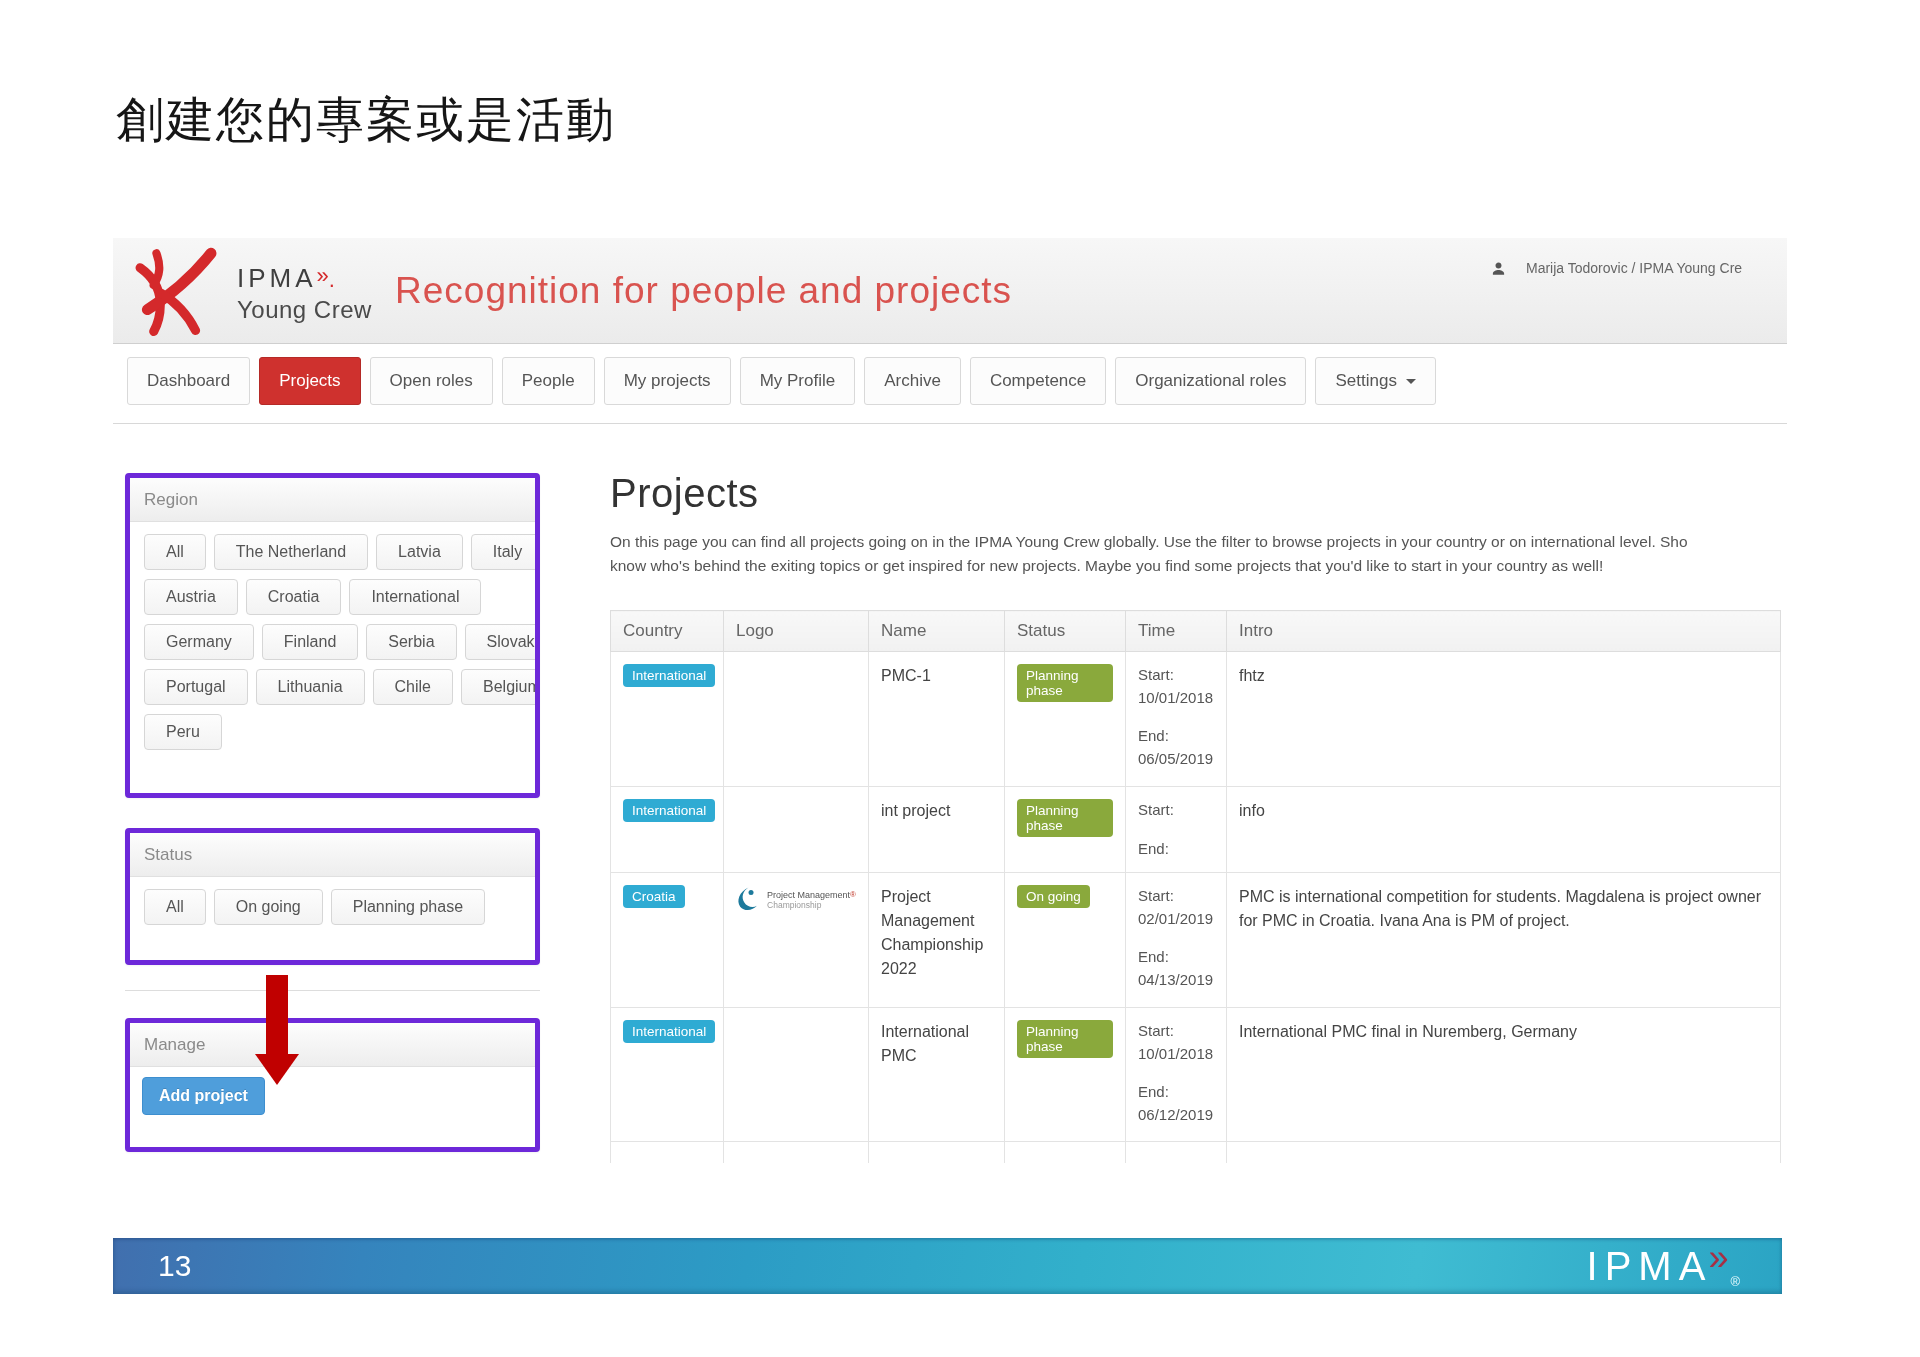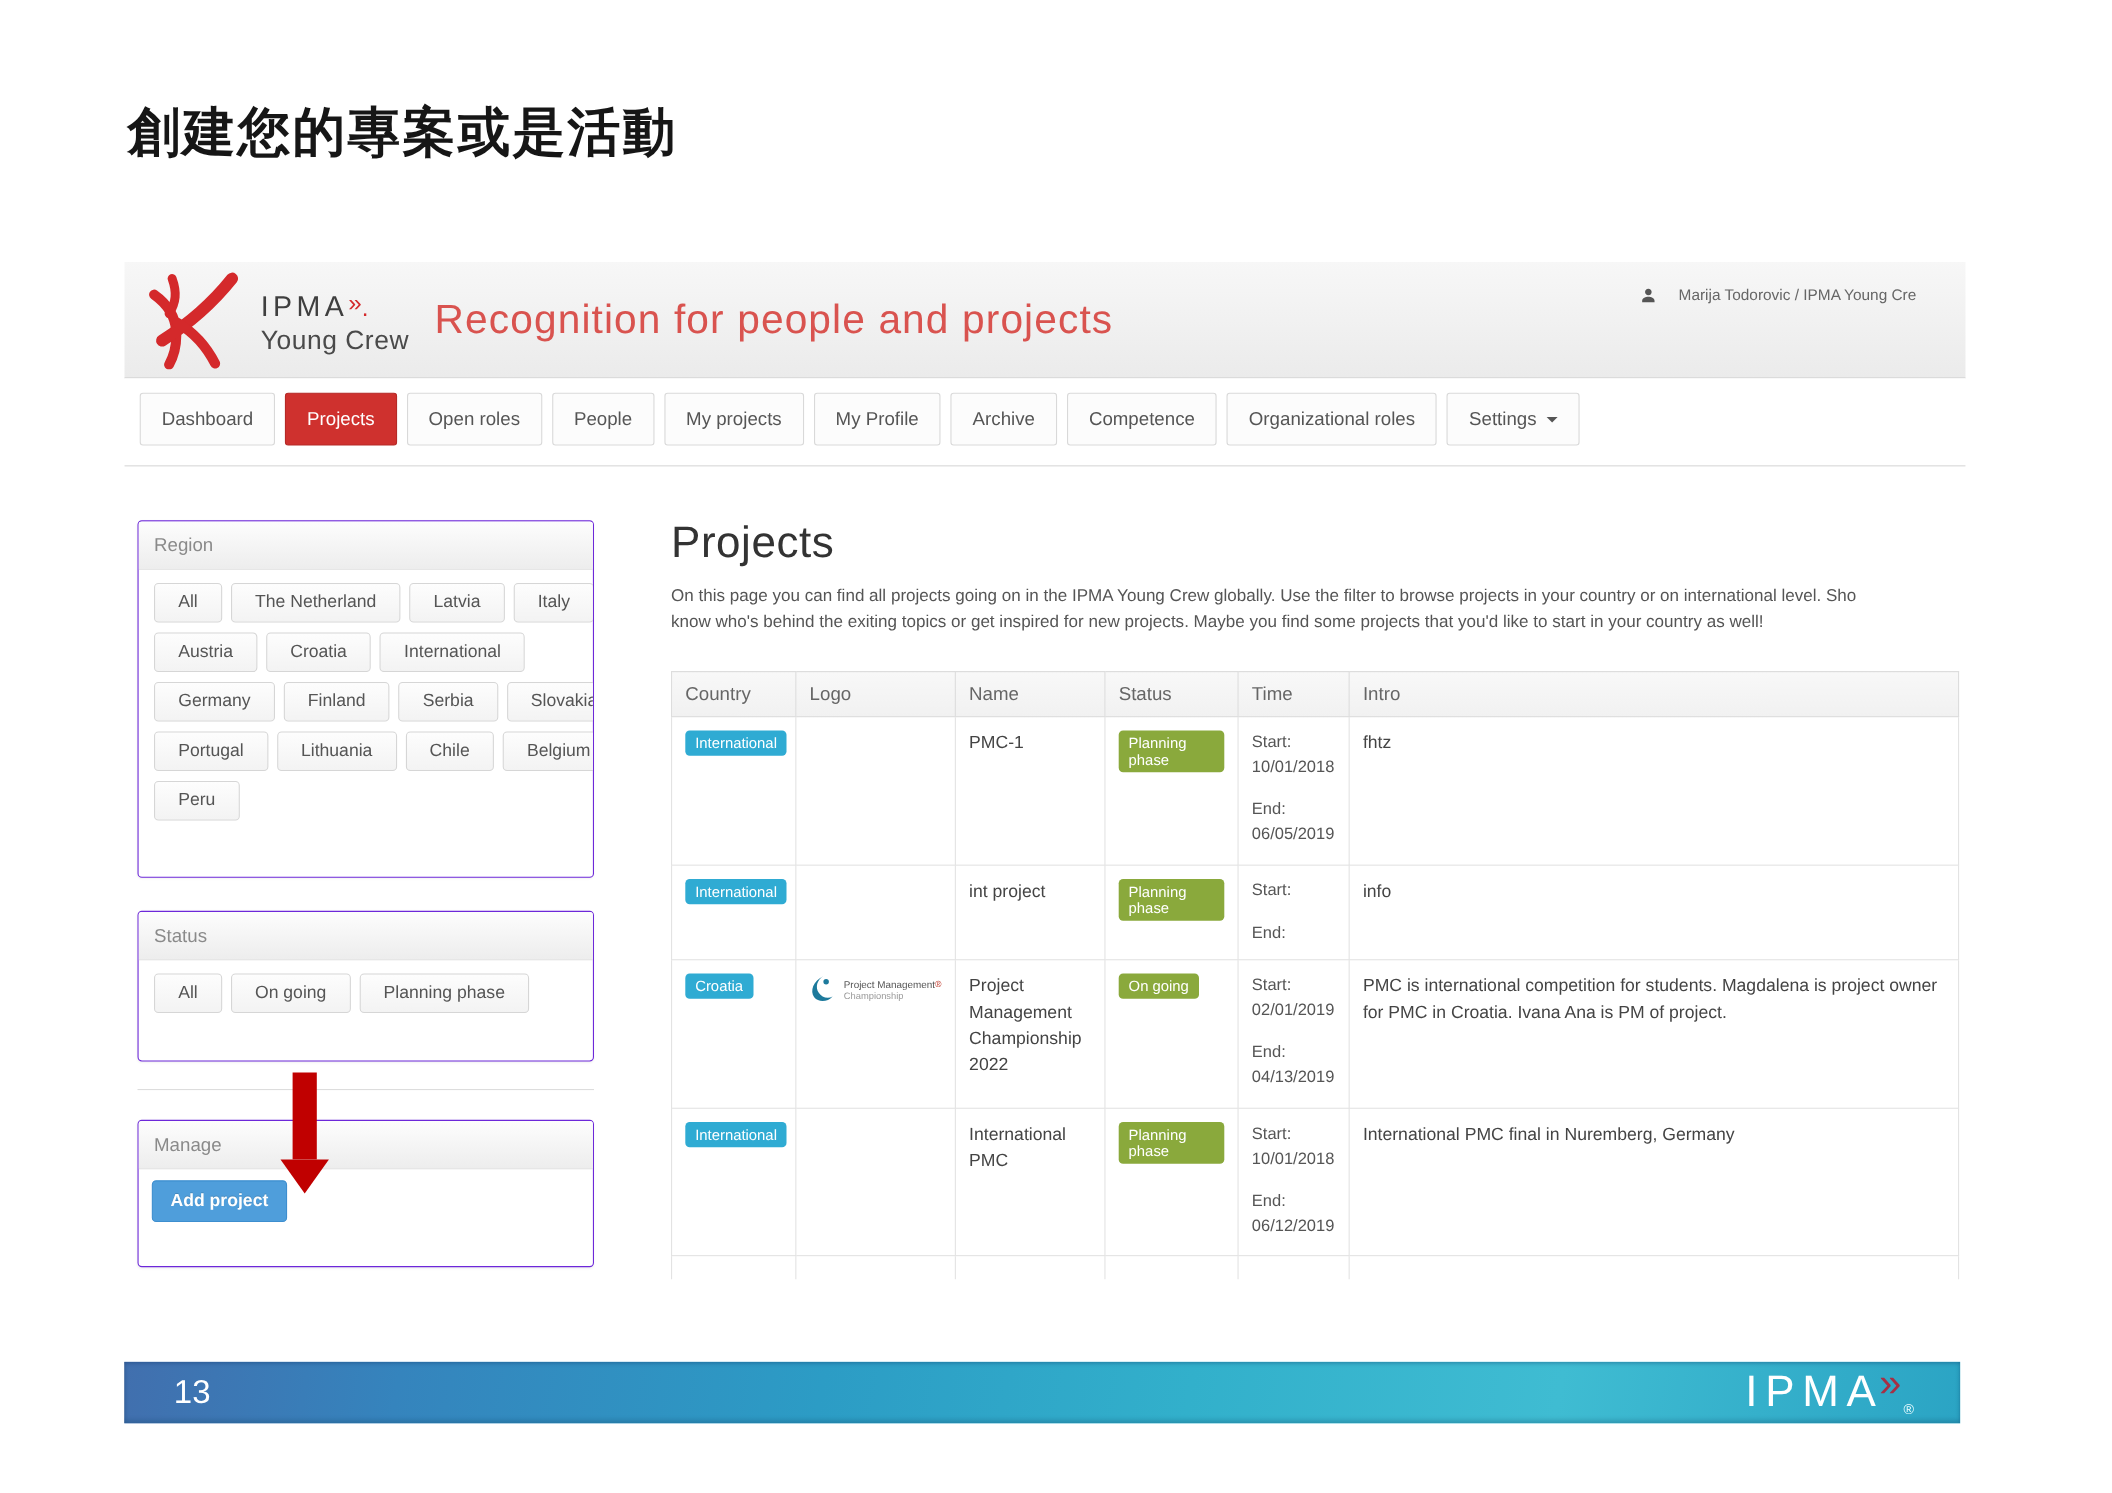--- a/index.html
+++ b/index.html
@@ -1,21 +1,21 @@
 <!DOCTYPE html>
 <html><head>
 <meta charset="utf-8">
 <style>
   * { margin:0; padding:0; box-sizing:border-box; }
   html,body { background:#ffffff; }
   body { font-family:"Liberation Sans","DejaVu Sans",sans-serif; }
   .slide { position:relative; width:1920px; height:1357px; background:#fff; overflow:hidden; }
 
   
-  .slide-title { position:absolute; left:116px; top:88px; font-size:48px; color:#161616; letter-spacing:2px; font-weight:bold; }
+  .slide-title { position:absolute; left:116px; top:88px; font-size:48px; color:#161616; letter-spacing:2px; font-weight:normal; }
 
   
   .app { position:absolute; left:113px; top:238px; width:1674px; height:925px; background:#fff; overflow:hidden; }
 
   
   .app-header { position:absolute; left:0; top:0; width:100%; height:106px;
                 background:linear-gradient(#f7f7f7,#ebebeb); border-bottom:1px solid #cfcfcf; }
   .yc-logo { position:absolute; left:18px; top:8px; }
   .brand { position:absolute; left:124px; top:25px; }
   .brand-ipma { font-size:26px; color:#3f3f3f; letter-spacing:4px; }
@@ -29,21 +29,21 @@
   .nav { position:absolute; left:0; top:106px; width:100%; height:80px; background:#fff;
          border-bottom:1px solid #d8d8d8; display:flex; gap:9px; padding:13px 0 0 14px; align-items:flex-start; }
   .tab { padding:13px 19px; background:#fcfcfc; border:1px solid #d9d9d9; border-radius:3px;
          font-size:17px; color:#555; white-space:nowrap; cursor:pointer; display:flex; align-items:center; }
   .tab.active { background:#cf312e; border-color:#b52a27; color:#fff; }
   .caret { display:inline-block; width:0; height:0; border-left:5px solid transparent; border-right:5px solid transparent;
            border-top:5px solid #555; margin-left:9px; }
 
   
   .sidebar { position:absolute; left:12px; top:235px; width:415px; height:690px; }
-  .panel { position:absolute; left:0; width:415px; background:#fff; border:1px solid #6d28d9;
+  .panel { position:absolute; left:0; width:415px; background:#fff; border:5px solid #6d28d9;
            border-radius:4px; overflow:hidden; box-shadow:0 1px 2px rgba(0,0,0,0.05); }
   .panel-region { top:0; height:325px; }
   .panel-status { top:355px; height:137px; }
   .panel-manage { top:545px; height:134px; }
   .sidebar-divider { position:absolute; top:517px; left:0; width:415px; height:1px; background:#dddddd; }
   .panel-header { height:44px; line-height:44px; padding:0 14px; background:linear-gradient(#fdfdfd,#ededed);
                   border-bottom:1px solid #e0e0e0; color:#8a8a8a; font-size:17px; }
   .panel-body { padding:12px 14px; }
   .btn-row { display:flex; gap:8px; margin-bottom:9px; }
   .fbtn { padding:8px 21px; font-size:16px; color:#555; background:linear-gradient(#fdfdfd,#f3f3f3);

